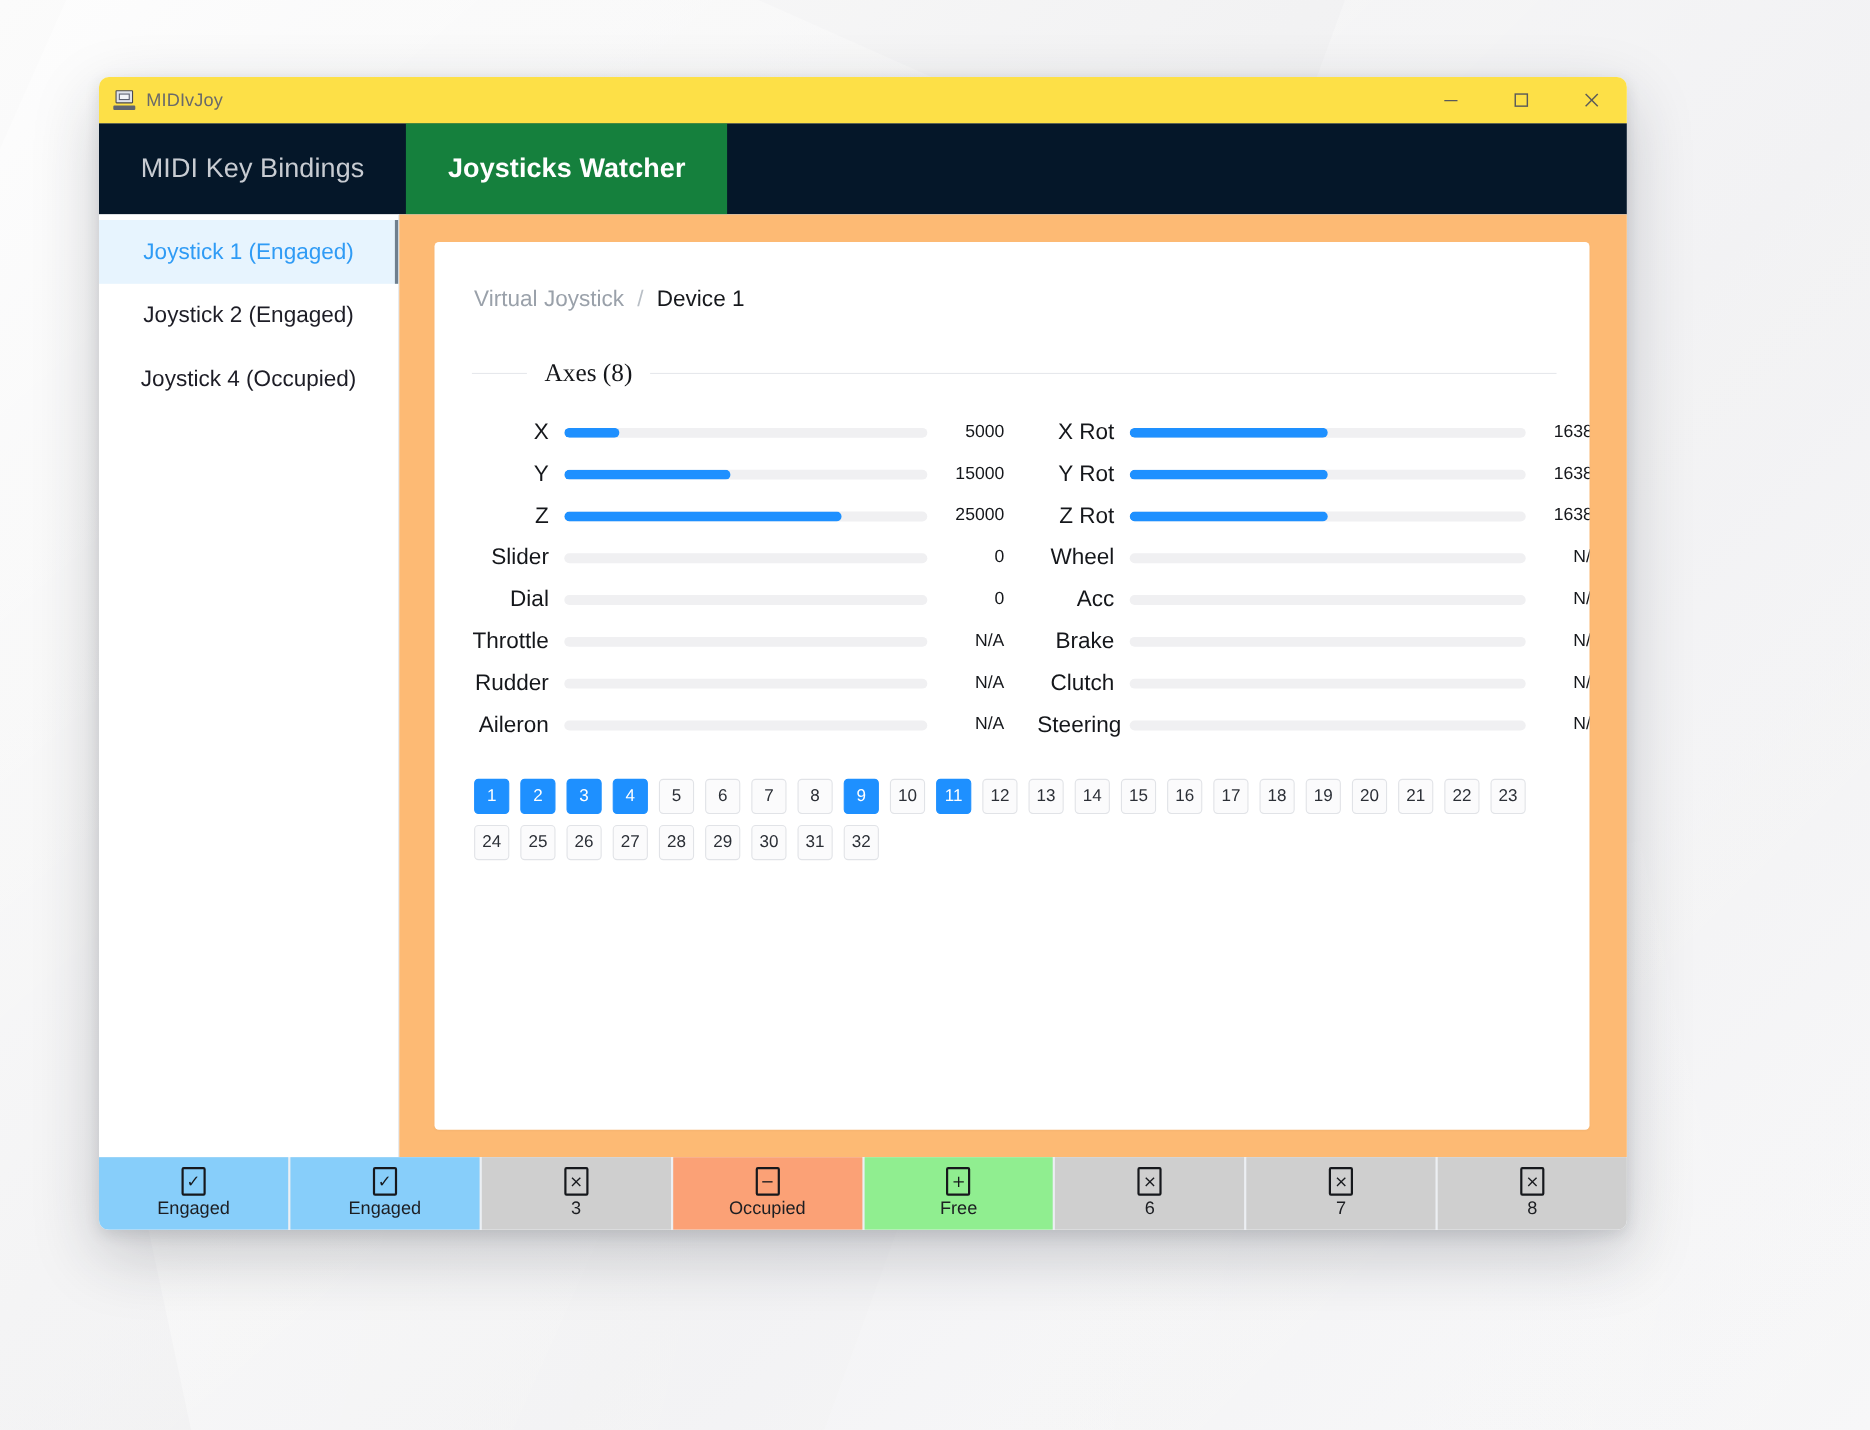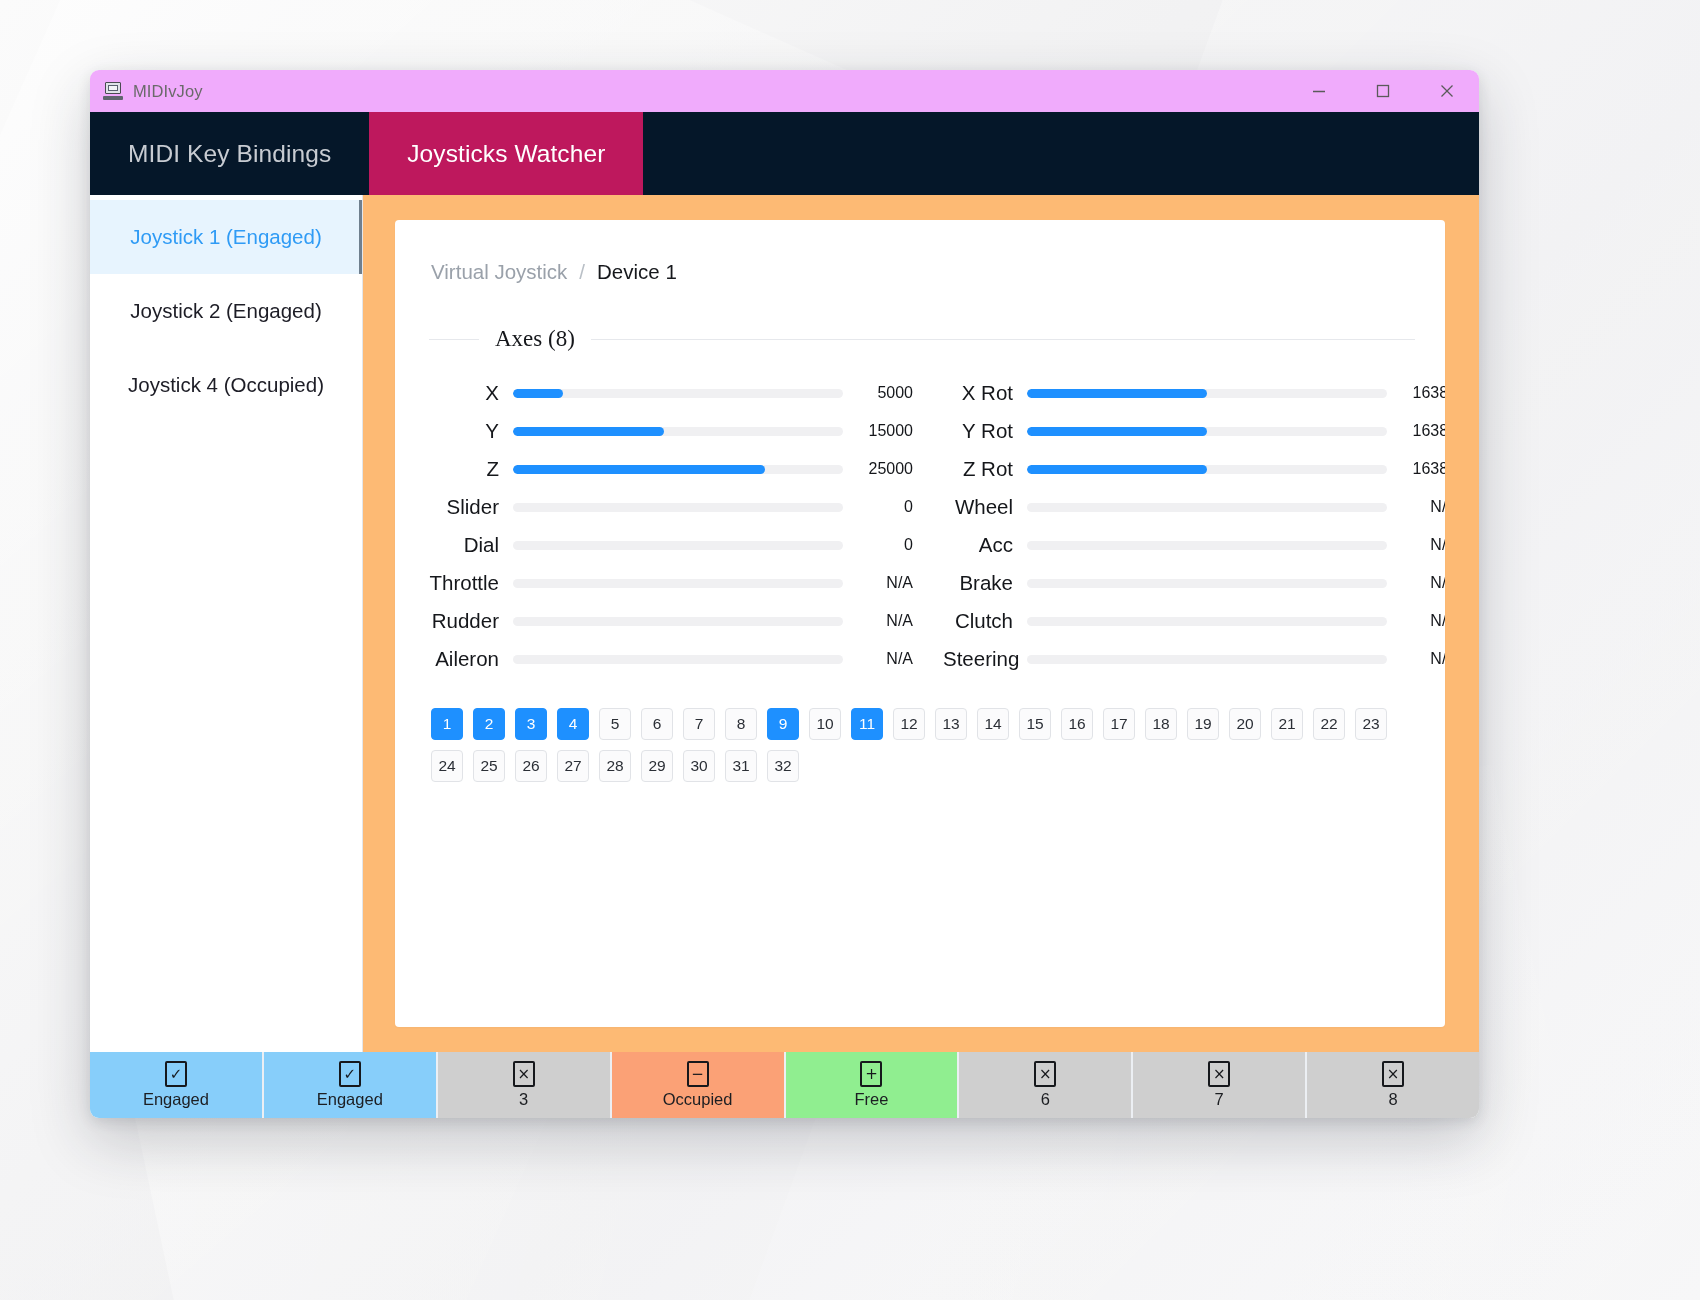--- a/index.html
+++ b/index.html
@@ -32,21 +32,21 @@
     border-radius: 9px;
     box-shadow: 0 22px 60px rgba(30,38,52,0.22), 0 4px 14px rgba(30,38,52,0.12);
     overflow: hidden;
     display: flex;
     flex-direction: column;
   }
 
   
   .titlebar {
     height: 42px;
-    background: #f0abfc;
+    background: #fde047;
     display: flex;
     align-items: center;
     flex: 0 0 42px;
     position: relative;
   }
   .titlebar-left {
     display: flex; align-items: center; gap: 10px;
     padding-left: 13px;
   }
   .app-icon {
@@ -101,42 +101,43 @@
     display: flex; align-items: center; justify-content: center;
     padding: 0 38px;
     font-size: 24.5px;
     color: #c8ccd2;
     letter-spacing: .1px;
     cursor: pointer;
     white-space: nowrap;
   }
   .tab.first { min-width: 277px; border-radius: 18px; }
   .tab.active {
-    background: #be185d;
+    background: #15803d;
     color: #ffffff;
+    font-weight: bold;
   }
 
   
   .body-wrap {
     flex: 1 1 auto;
     display: flex;
     min-height: 0;
     background: #eceff3;
   }
 
   
   .sidebar {
     width: 273px;
     flex: 0 0 273px;
     background: #ffffff;
     padding-top: 5px;
     border-right: 1px solid #e3e6ea;
   }
   .side-item {
-    height: 74px;
+    height: 58px;
     display: flex;
     align-items: center;
     justify-content: center;
     font-size: 20.5px;
     color: #1d1d26;
     cursor: pointer;
     position: relative;
     padding: 14px 10px;
     text-align: right;
   }

